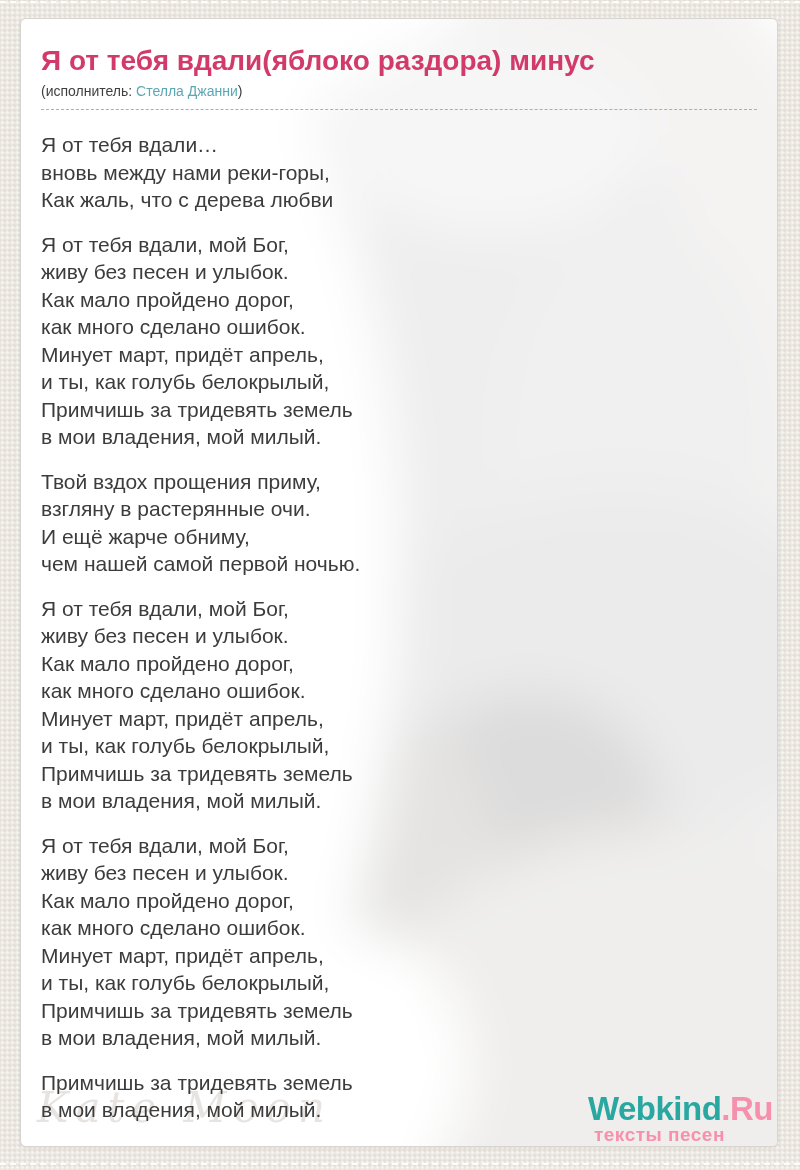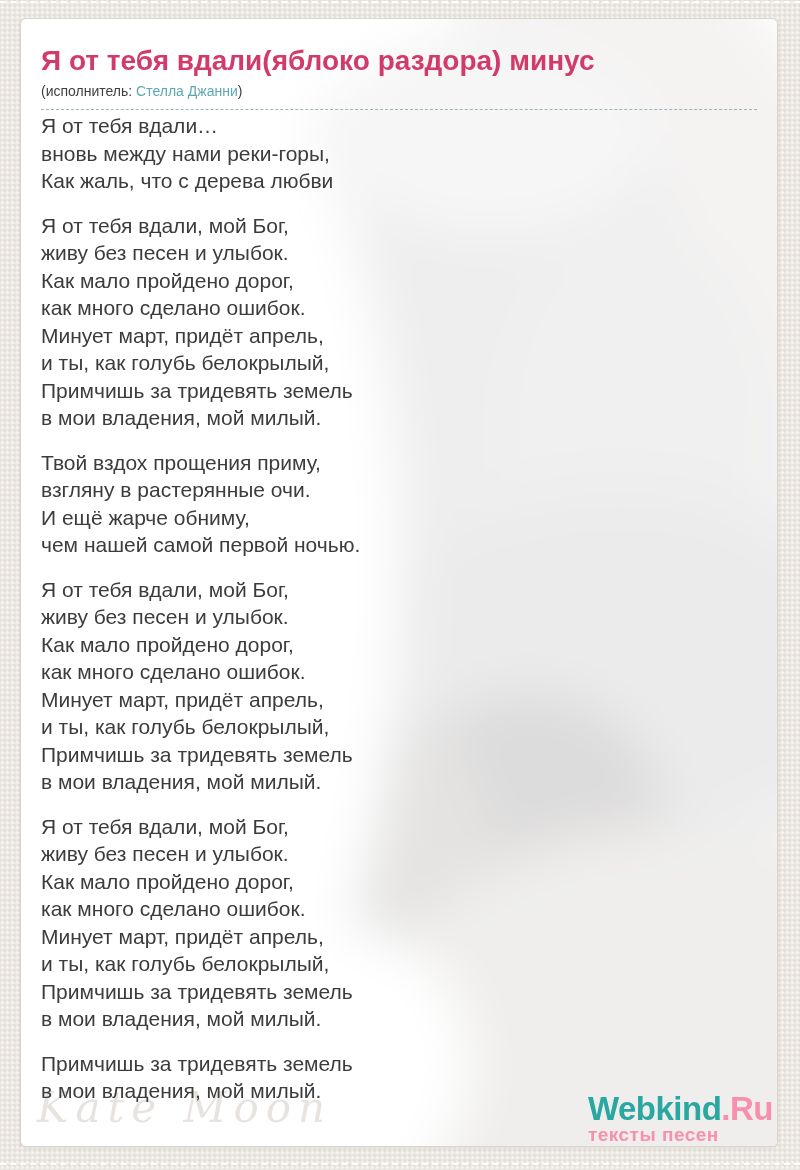--- a/index.html
+++ b/index.html
@@ -58,21 +58,21 @@
     color: #3f3f3f;
     padding-bottom: 7px;
     border-bottom: 1px dashed #9db3ba;
   }
   .artist {
     color: #5ca7b4;
     text-decoration: none;
     cursor: pointer;
   }
   .lyrics {
-    margin-top: 2px;
+    margin-top: 21px;
     font-size: 21px;
     line-height: 27.5px;
     color: #3c3c3c;
   }
   .lyrics p.stanza { margin: 0 0 17px 0; }
   .lyrics p.stanza:last-child { margin-bottom: 0; }
 
   .watermark {
     position: absolute;
     z-index: 1;
@@ -83,21 +83,21 @@
     font-size: 42px;
     letter-spacing: 7px;
     color: rgba(168,156,142,0.28);
     white-space: nowrap;
   }
   .logo {
     position: absolute;
     z-index: 3;
     right: 4px;
     bottom: 2px;
-    text-align: left;
+    text-align: center;
     cursor: pointer;
     line-height: 1;
   }
   .logo-main {
     font-size: 33px;
     font-weight: bold;
     letter-spacing: -0.5px;
     line-height: 1;
   }
   .logo-web { color: #29a7a1; }

